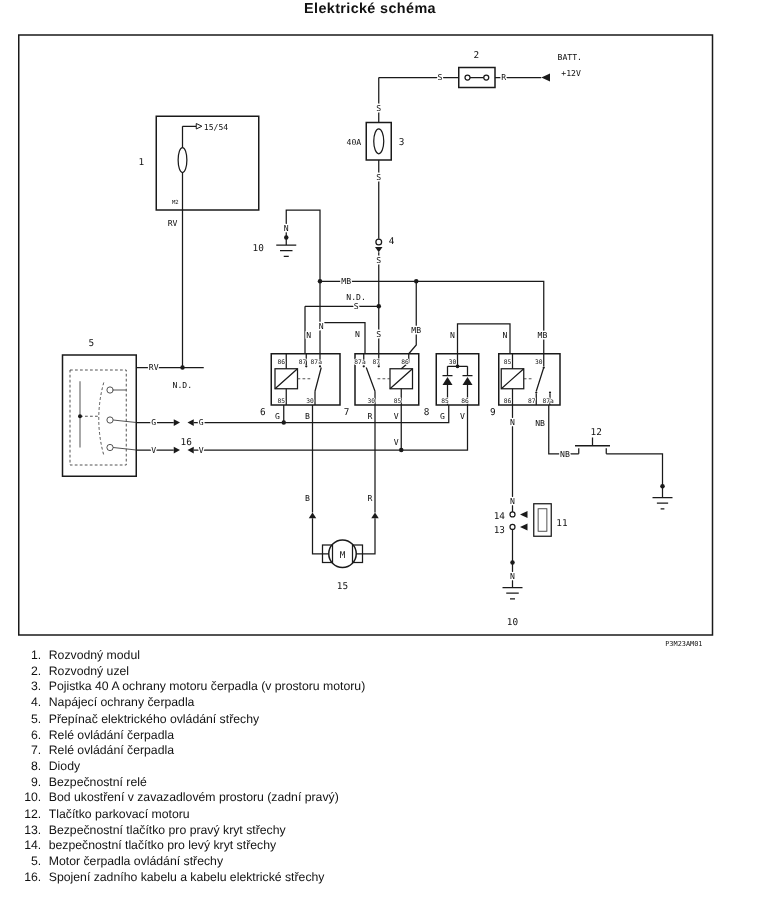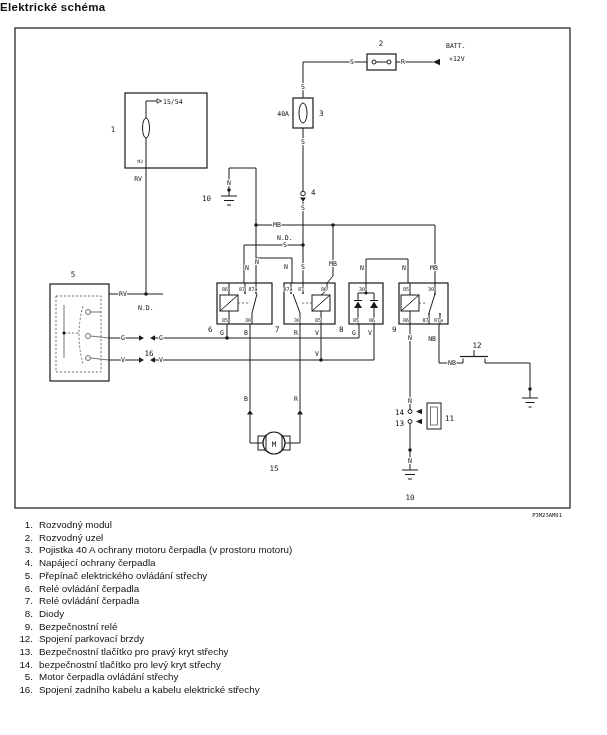--- a/index.html
+++ b/index.html
@@ -1,17 +1,17 @@
 <!DOCTYPE html>
 <html><head>
 <meta charset="utf-8">
 <style>
   html,body{margin:0;padding:0;background:#fff;}
   body{width:607px;height:735px;position:relative;font-family:"Liberation Sans",sans-serif;color:#111;overflow:hidden;}
-  .title{position:absolute;top:1px;left:0;width:592px;text-align:left;font-size:11.5px;font-weight:bold;letter-spacing:.3px;}
+  .title{position:absolute;top:1px;left:0;width:592px;text-align:center;font-size:11.5px;font-weight:bold;letter-spacing:.3px;}
   svg{position:absolute;top:0;left:0;}
   .dline{stroke:#1a1a1a;stroke-width:1;fill:none;}
   .dbold{stroke:#1a1a1a;stroke-width:1.2;fill:none;}
   .dthin{stroke:#3a3a3a;stroke-width:.7;fill:none;}
   .dash{stroke-dasharray:2.2,1.8;}
   .dot{fill:#1a1a1a;stroke:none;}
   .tri{fill:#1a1a1a;stroke:none;}
   .trio{fill:#fff;stroke:#1a1a1a;stroke-width:.8;}
   text{fill:#111;}
   .lbl{font:6.5px "DejaVu Sans Mono",monospace;paint-order:stroke;stroke:#fff;stroke-width:2.2px;stroke-linejoin:round;}
@@ -287,22 +287,26 @@
     </div>
   <div class="li">
       <span class="num">8.</span>
       <span>Diody</span>
     </div>
   <div class="li">
       <span class="num">9.</span>
       <span>Bezpečnostní relé</span>
     </div>
   <div class="li">
+      <span class="num">10.</span>
+      <span>Bod ukostření v zavazadlovém prostoru (zadní pravý)</span>
+    </div>
+  <div class="li">
       <span class="num">12.</span>
-      <span>Spojení parkovací brzdy</span>
+      <span>Tlačítko parkovací motoru</span>
     </div>
   <div class="li">
       <span class="num">13.</span>
       <span>Bezpečnostní tlačítko pro pravý kryt střechy</span>
     </div>
   <div class="li">
       <span class="num">14.</span>
       <span>bezpečnostní tlačítko pro levý kryt střechy</span>
     </div>
   <div class="li">

